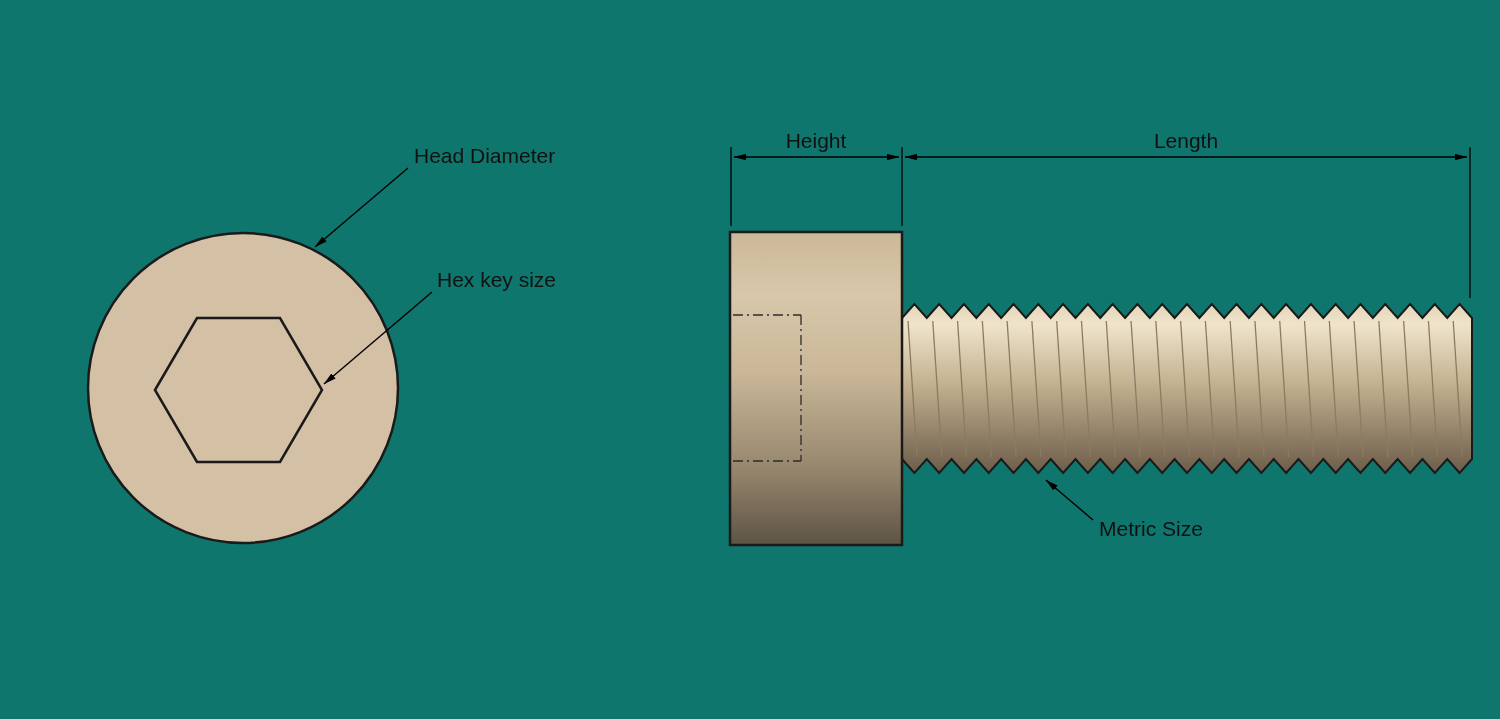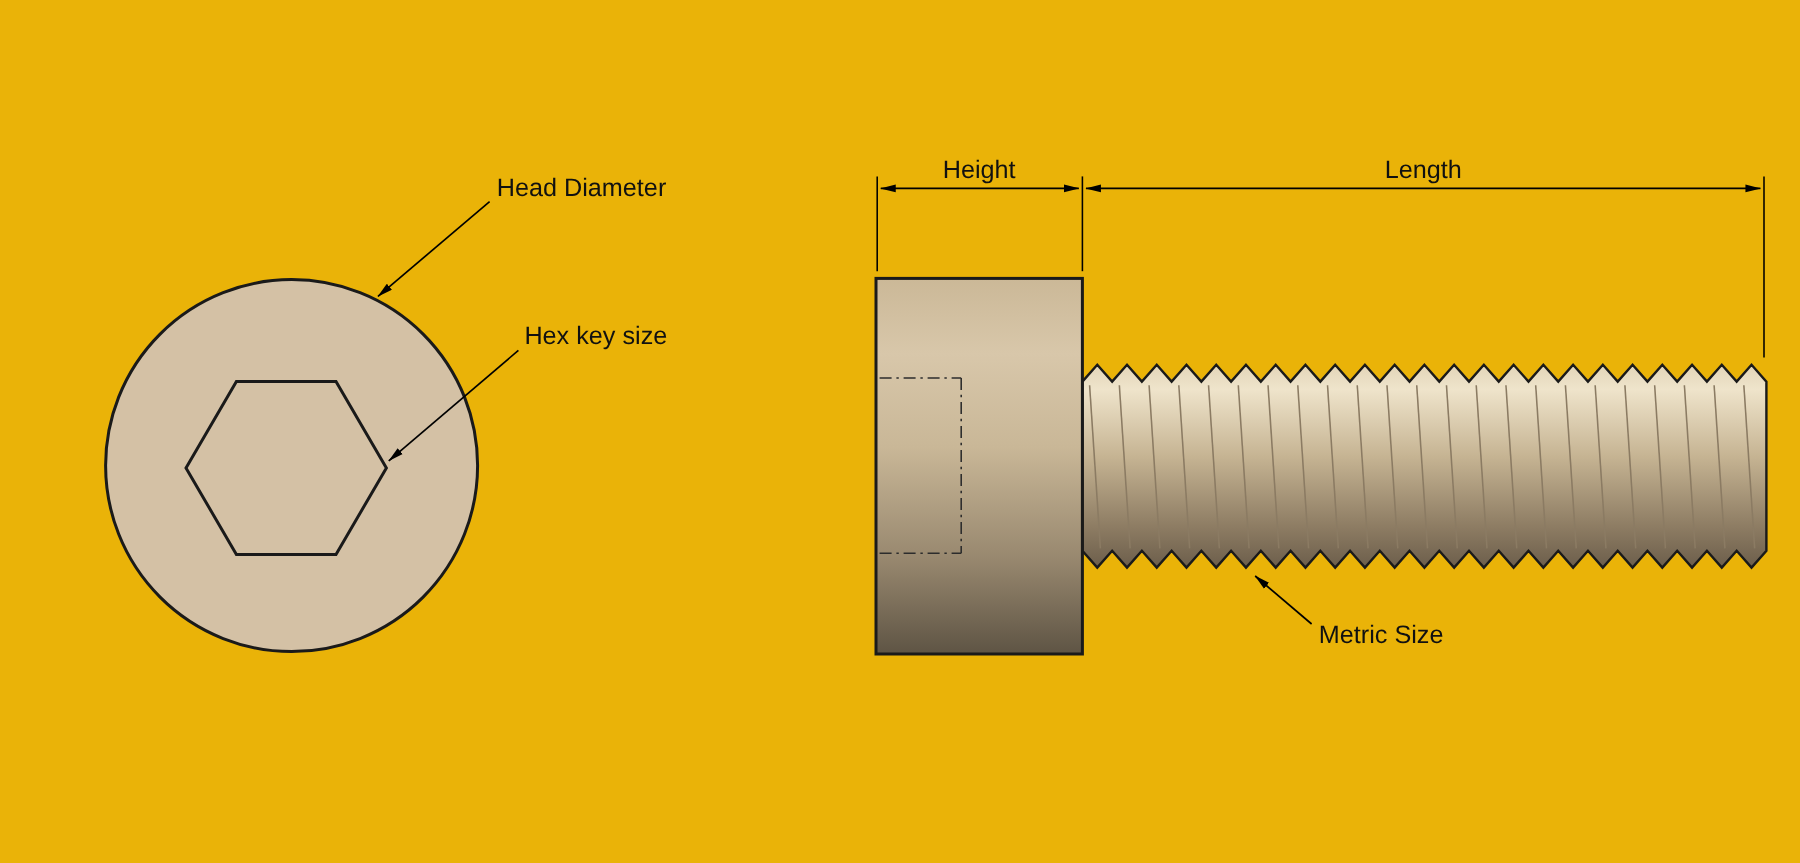--- a/index.html
+++ b/index.html
@@ -5,21 +5,21 @@
   html, body {
     margin: 0;
     padding: 0;
     background: #ffffff;
     font-family: "Liberation Sans", sans-serif;
   }
   .stage {
     position: relative;
     width: 1500px;
     height: 719px;
-    background: #eab308;
+    background: #0f766e;
     overflow: hidden;
   }
   svg text {
     font-family: "Liberation Sans", sans-serif;
     font-size: 21px;
     fill: #111111;
   }
 </style>
 </head>
 <body>

